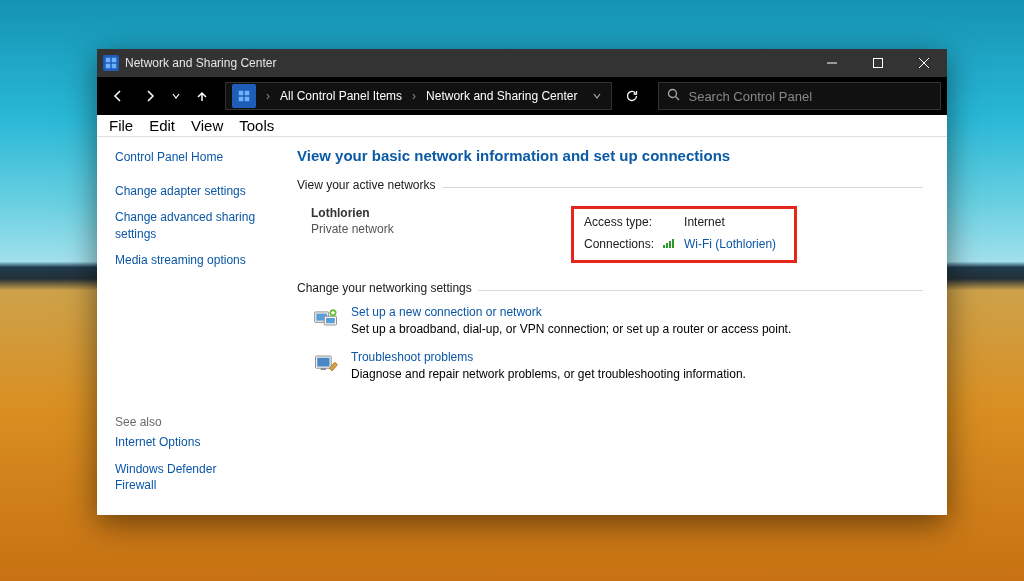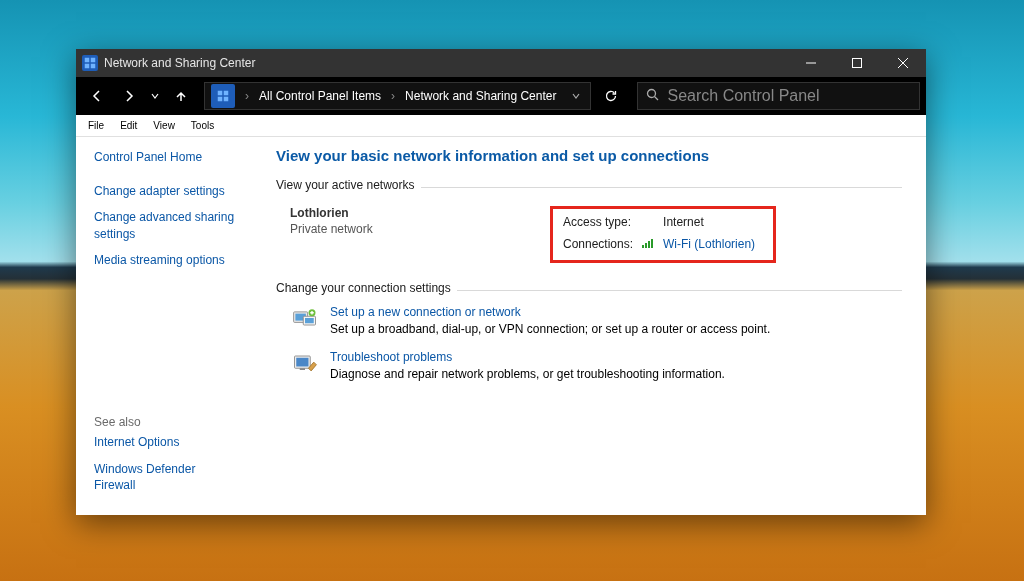--- a/index.html
+++ b/index.html
@@ -6,21 +6,21 @@
   html, body { width: 1024px; height: 581px; overflow: hidden; font-family: "Segoe UI", Tahoma, sans-serif; font-size: 12px; }
   .wallpaper {
     position: absolute; inset: 0;
     background:
       linear-gradient( to bottom,
         #1593b3 0%, #28b7d6 20%, #68d0e1 35%, #a2e0ec 45%,
         #1f3a4d 46%, #243037 48%,
         #cda24a 50%, #d98f22 70%, #c77112 100%);
   }
   .window {
-    position: absolute; left: 76px; top: 49px; width: 850px; height: 466px;
+    position: absolute; left: 97px; top: 49px; width: 850px; height: 466px;
     background: #ffffff;
     box-shadow: 0 8px 30px rgba(0,0,0,0.5);
     display: flex; flex-direction: column;
   }
   .titlebar {
     height: 28px; background: #333333; color: #e6e6e6;
     display: flex; align-items: center; justify-content: space-between;
     padding-left: 6px;
   }
   .titlebar-left { display: flex; align-items: center; gap: 6px; }
@@ -36,27 +36,27 @@
   .tb-btn { width:30px; height:28px; display:flex;align-items:center;justify-content:center; cursor:pointer; color:#fff; font-size:14px;}
   .breadcrumb { display:flex; align-items:center; height:28px; background:#111;
     border:1px solid #333; flex:0 0 auto; }
   .crumb-icon { width:24px;height:24px; background:#1e5db8; border-radius:2px; margin:0 6px; display:flex;align-items:center;justify-content:center;color:#fff;font-size:9px;}
   .crumb-sep { color:#888; padding:0 4px; }
   .crumb { padding:0 6px; height:100%; display:flex;align-items:center; color:#fff; cursor:pointer;}
   .crumb-drop { width:28px; display:flex;align-items:center;justify-content:center; color:#aaa; cursor:pointer;}
   .refresh { width:32px; display:flex;align-items:center;justify-content:center; color:#fff; cursor:pointer;}
   .search { flex:1; height:28px; background:#111; border:1px solid #333; display:flex;align-items:center; padding:0 8px; gap:8px; margin-left:6px;}
   .search-icon { color:#aaa; font-size:13px; }
-  .search input { flex:1; background:transparent; border:none; outline:none; color:#e0e0e0; font-size:16px; }
+  .search input { flex:1; background:transparent; border:none; outline:none; color:#e0e0e0; font-size:13px; }
   .search input::placeholder { color:#888; }
   .menubar {
     height:22px; background:#ffffff; border-bottom:1px solid #e0e0e0;
     display:flex; align-items:stretch; padding-left:4px;
   }
-  .menu-item { padding:0 8px; display:flex;align-items:center; font-size:10px; color:#000; cursor:pointer;}
+  .menu-item { padding:0 8px; display:flex;align-items:center; font-size:15px; color:#000; cursor:pointer;}
   .body { flex:1; display:flex; background:#ffffff; }
   .sidebar { width:180px; padding:12px 16px 12px 18px; display:flex; flex-direction:column; }
   .sidebar a { color:#0b57a6; text-decoration:none; margin-bottom:10px; cursor:pointer; line-height:1.35;}
   .see-also-label { color:#6a6a6a; margin-bottom:5px; }
   .content { flex:1; padding:10px 24px 20px 20px; color:#202020; }
   h1.page-title { color:#0b5aa6; font-size:15px; font-weight:600; margin-bottom:14px; }
   .group-label { color:#202020; font-size:12px; margin-bottom:4px;text-align:right;}
   .active-net { display:flex; gap:40px; padding-left:14px; margin-bottom:18px; }
   .net-left { min-width:220px; }
   .net-name { font-weight:600; color:#333; }
@@ -217,21 +217,21 @@
                   <rect x="7" y="4" width="2" height="7" fill="#2a9a2a"></rect>
                   <rect x="10" y="2" width="2" height="9" fill="#2a9a2a"></rect>
                 </svg>
             </span>
             <span class="link">Wi-Fi (Lothlorien)</span>
           </div>
         </div>
       </div>
 
       <div style="display:flex;align-items:center;gap:6px;">
-        <div class="group-label">Change your connection settings</div>
+        <div class="group-label">Change your networking settings</div>
         <div style="flex:1;border-top:1px solid #d9d9d9;"></div>
       </div>
 
       <div class="task-list">
 
         <div class="task">
           <div class="task-icon">
             <svg viewBox="0 0 32 28">
               <rect x="3" y="7" width="16" height="12" rx="1" fill="#e8e8e8" stroke="#888"></rect>
               <rect x="5" y="9" width="12" height="8" fill="#5aa0d8"></rect>

